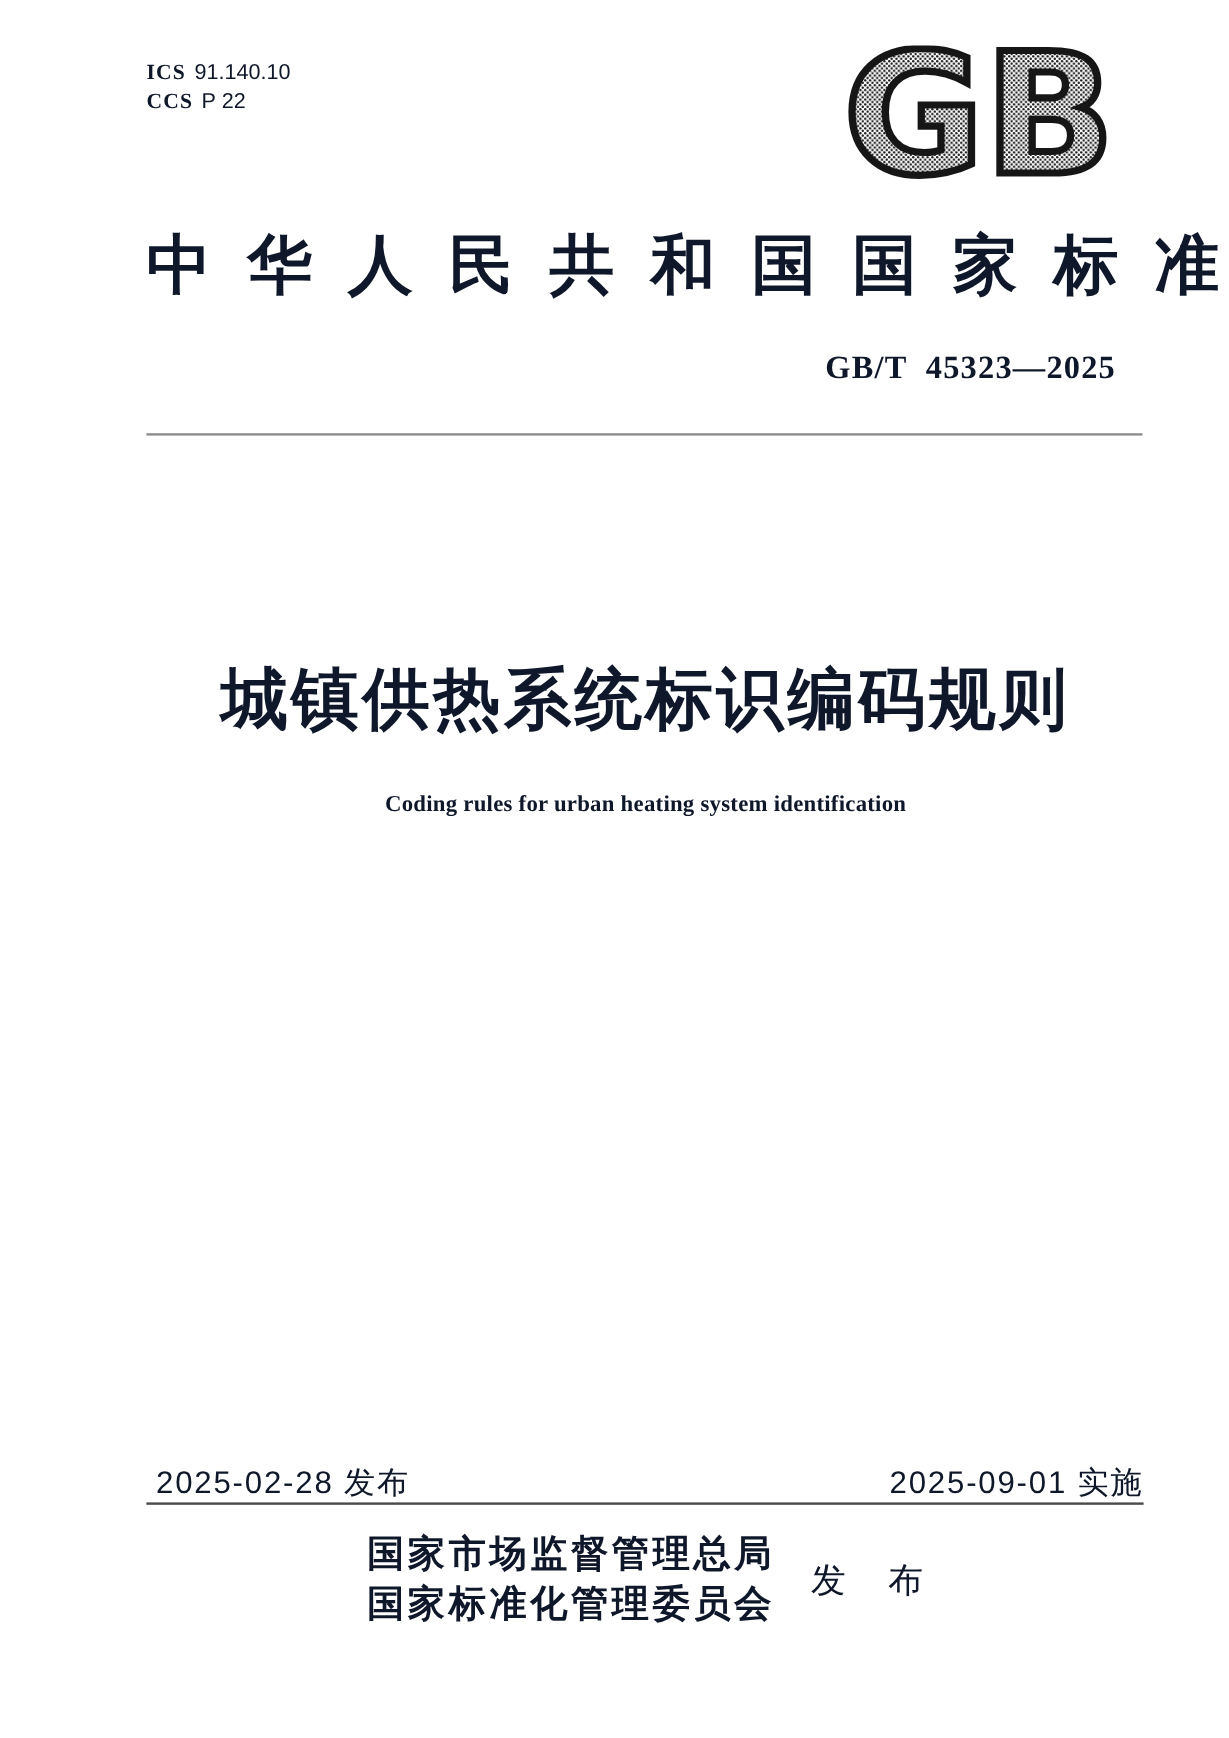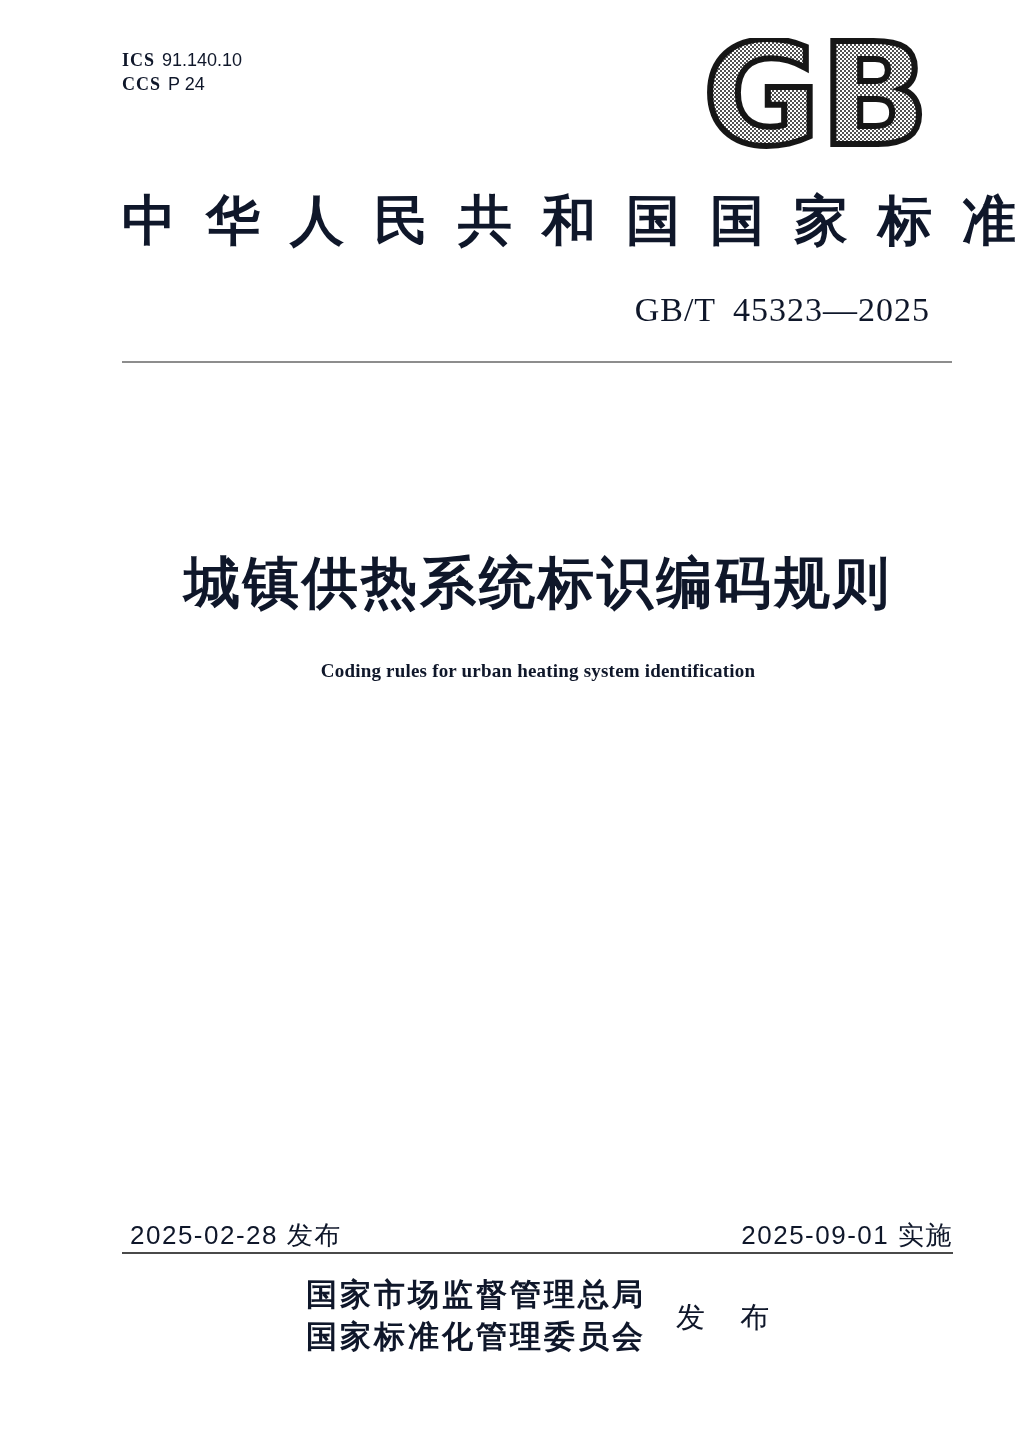--- a/index.html
+++ b/index.html
@@ -24,21 +24,21 @@
   
   .national-title {
     position: absolute; left: 122px; top: 193px;
     font-family: "Liberation Serif", serif;
     font-size: 54px; line-height: 1.05; font-weight: 700;
     letter-spacing: 30px; white-space: nowrap;
   }
   .std-number {
     position: absolute; top: 291px; right: 94px;
     font-family: "Liberation Serif", serif;
-    font-size: 34px; font-weight: 400; letter-spacing: 1px; word-spacing: 8px;
+    font-size: 27px; font-weight: 700; letter-spacing: 1px; word-spacing: 8px;
     white-space: nowrap;
   }
   .rule-top { position: absolute; left: 122px; right: 72px; top: 361px; height: 2px; background: #8d8d8d; }
 
   
   .title-block { position: absolute; left: 122px; top: 552px; width: 832px; text-align: center; }
   .title-zh {
     font-family: "Liberation Sans", sans-serif;
     font-weight: 700; font-size: 56px; line-height: 1.12; letter-spacing: 3px;
     white-space: nowrap;
@@ -76,21 +76,21 @@
     white-space: nowrap; padding-top: 4px;
   }
 </style>
 </head>
 <body>
 
 <div class="page">
 
   <div class="ics-block">
     <div><span class="code-label">ICS</span><span class="code-value">91.140.10</span></div>
-    <div><span class="code-label">CCS</span><span class="code-value">P 24</span></div>
+    <div><span class="code-label">CCS</span><span class="code-value">P 22</span></div>
   </div>
 
   <svg class="gb-logo" width="240" height="116" viewBox="0 0 240 116" aria-hidden="true">
     <defs>
       <pattern id="halftone" width="4" height="4" patternUnits="userSpaceOnUse">
         <rect width="4" height="4" fill="#ffffff"></rect>
         <circle cx="1" cy="1" r="1" fill="#161616"></circle>
         <circle cx="3" cy="3" r="1" fill="#161616"></circle>
       </pattern>
     </defs>

